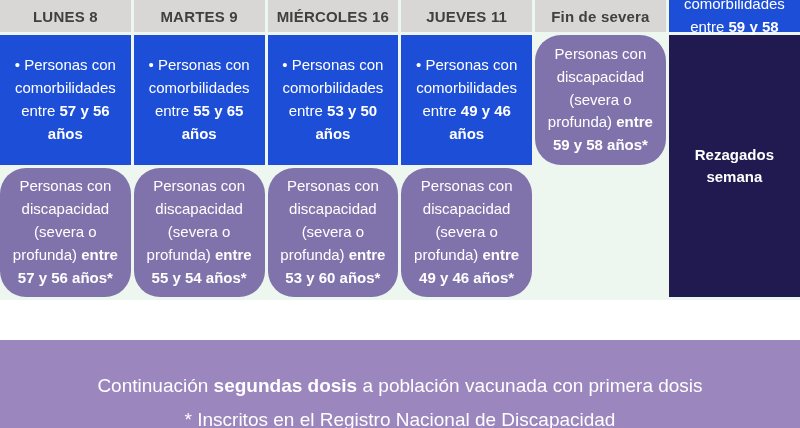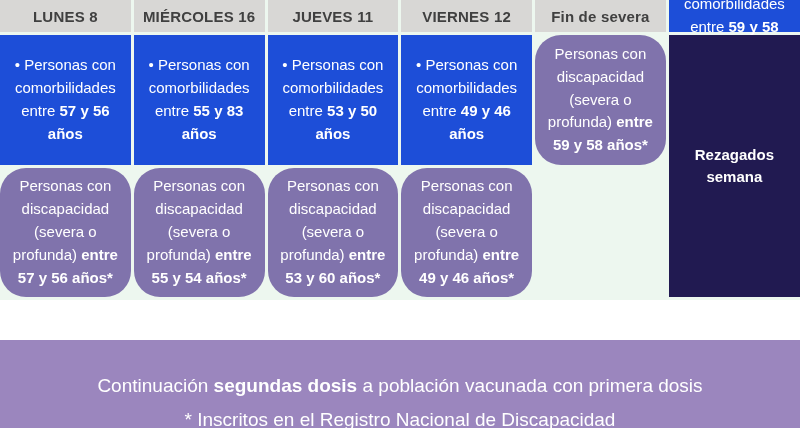--- a/index.html
+++ b/index.html
@@ -73,33 +73,33 @@
   .footer p { margin: 0; }
   .footer strong { font-weight: bold; }
 </style>
 </head>
 <body>
 
 <div class="board">
   <div class="grid">
 
     <div class="hdr">LUNES 8</div>
+    <div class="hdr">MARTES 9</div>
     <div class="hdr">MIÉRCOLES 16</div>
     <div class="hdr">JUEVES 11</div>
-    <div class="hdr">VIERNES 12</div>
     <div class="hdr">Fin de severa</div>
 
     <div class="cell comorbidity">
       <span><span>• Personas con comorbilidades entre </span><strong>59 y 58 años</strong></span>
     </div>
     <div class="cell comorbidity">
       <span><span>• Personas con comorbilidades entre </span><strong>57 y 56 años</strong></span>
     </div>
     <div class="cell comorbidity">
-      <span><span>• Personas con comorbilidades entre </span><strong>55 y 83 años</strong></span>
+      <span><span>• Personas con comorbilidades entre </span><strong>55 y 65 años</strong></span>
     </div>
     <div class="cell comorbidity">
       <span><span>• Personas con comorbilidades entre </span><strong>53 y 50 años</strong></span>
     </div>
     <div class="cell comorbidity">
       <span><span>• Personas con comorbilidades entre </span><strong>49 y 46 años</strong></span>
     </div>
 
     <div class="weekend-cell">Rezagados semana</div>
 

